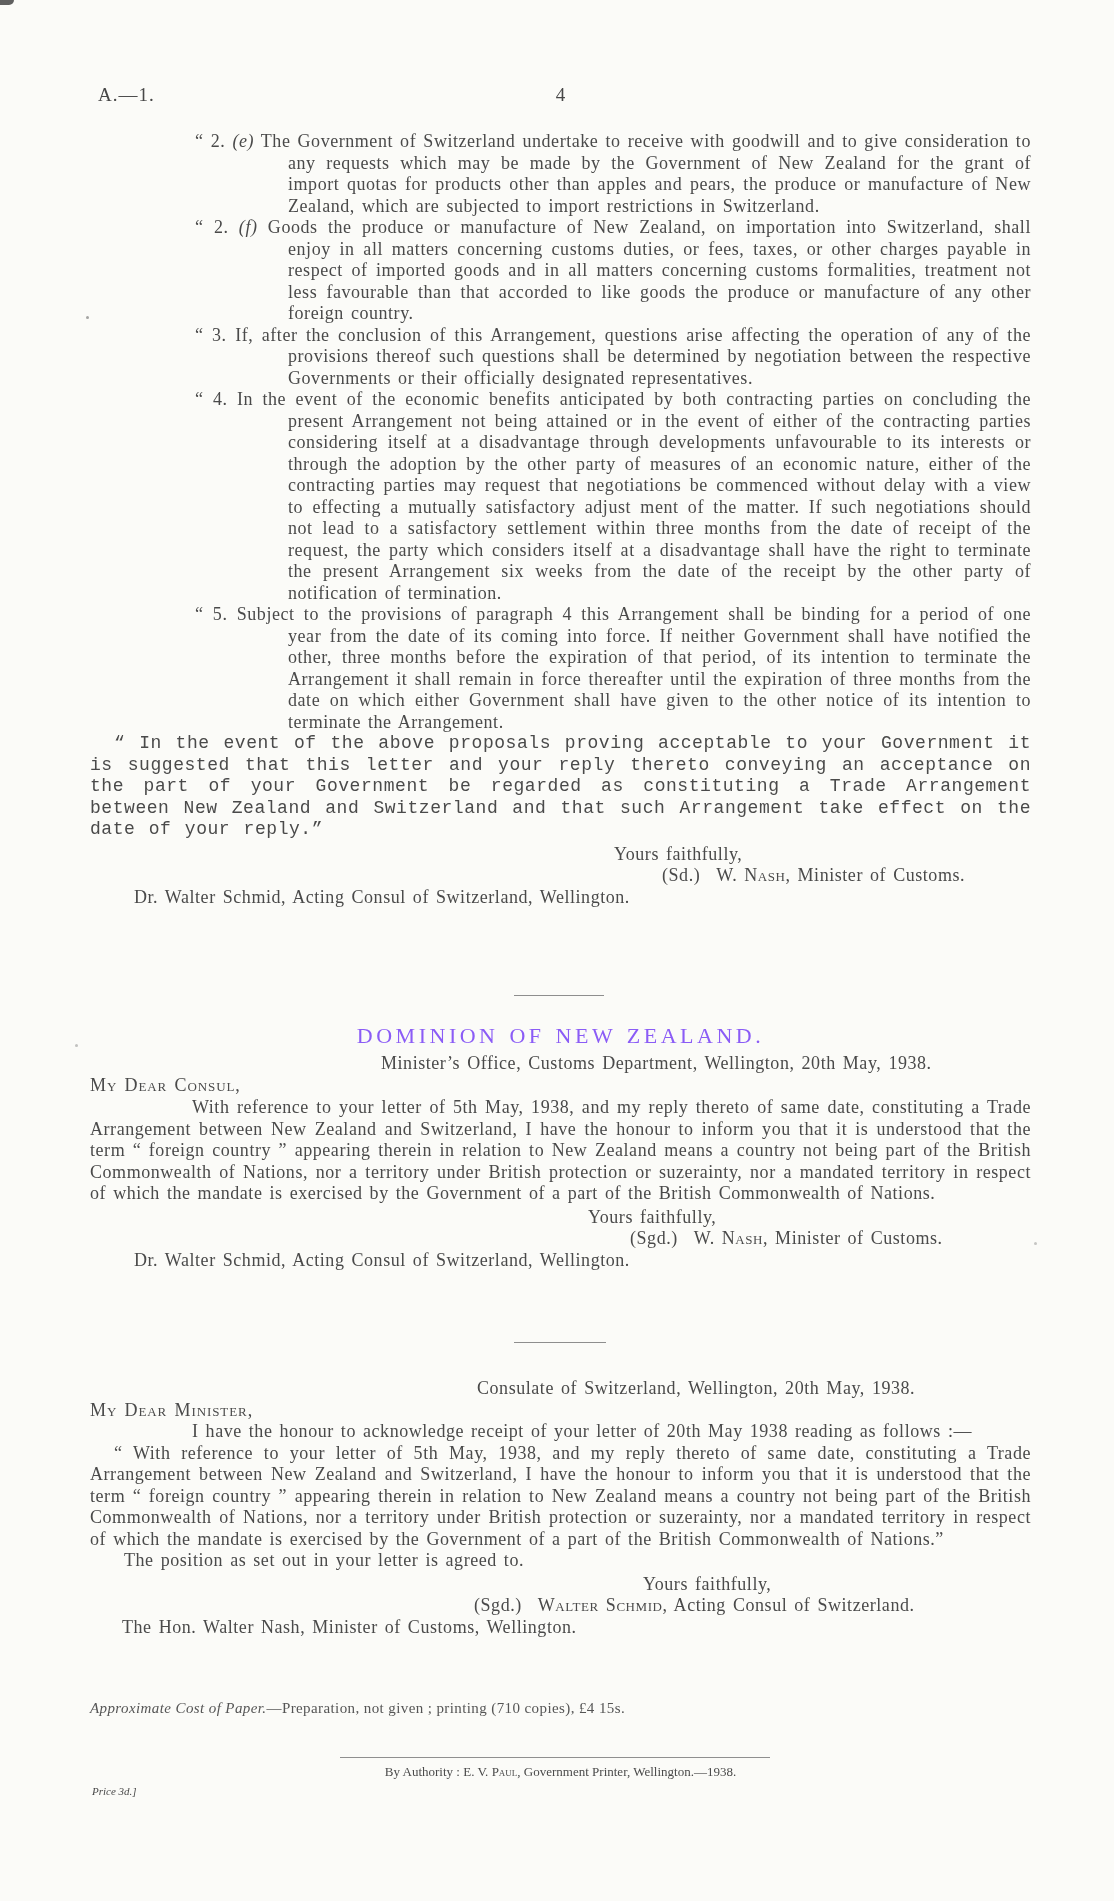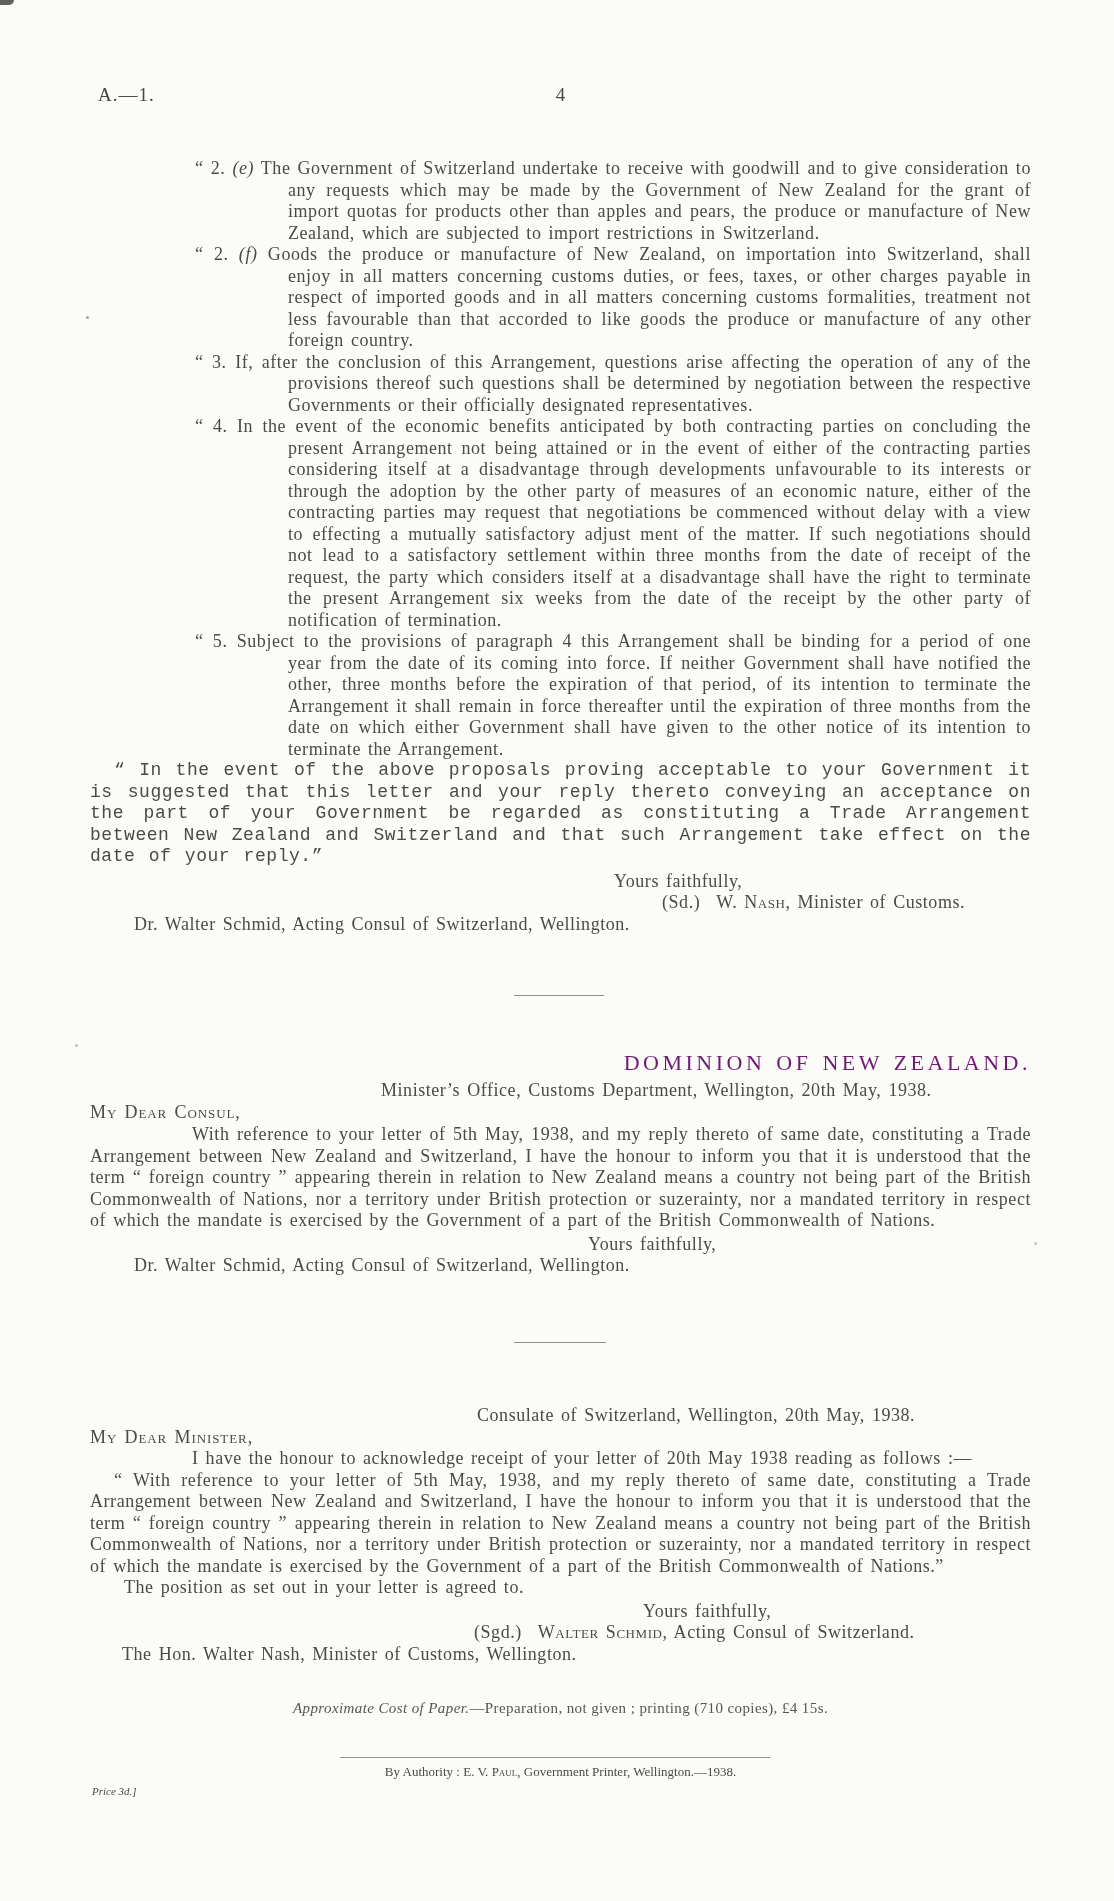--- a/index.html
+++ b/index.html
@@ -1,20 +1,20 @@
 <!DOCTYPE html>
 <html><head>
 <meta charset="utf-8">
 <style>
   html,body{margin:0;padding:0;background:#d9d9d6;}
   .page{position:relative;width:1114px;height:1901px;background:#fbfbf8;overflow:hidden;
         font-family:"Liberation Serif","DejaVu Serif",serif;color:#4a4a4a;}
   .wrap{position:absolute;left:90px;top:0;width:941px;}
   p{margin:0;}
-  .txt{font-size:18px;line-height:21.5px;letter-spacing:0.55px;word-spacing:2px;margin-top:27px;}
+  .txt{font-size:18px;line-height:21.5px;letter-spacing:0.55px;word-spacing:2px;}
 
   
   .pagehead{position:absolute;top:84px;left:0;width:941px;height:26px;font-size:19px;color:#474747;}
   .ph-left{position:absolute;left:8px;top:0;letter-spacing:1px;}
   .ph-num{position:absolute;left:0;top:0;width:100%;text-align:center;}
 
   
   .s-letter1{position:absolute;top:131px;left:0;width:941px;}
   .s-letter2{position:absolute;top:1022px;left:0;width:941px;}
   .s-letter3{position:absolute;top:1378px;left:0;width:941px;}
@@ -22,21 +22,21 @@
   .clause{padding-left:198px;text-indent:-93px;text-align:justify;}
   .it{font-style:italic;}
   .just{text-align:justify;}
   .ind-sm{text-indent:24px;font-family:Liberation Mono, monospace;}
   .ind-md{text-indent:34px;}
 
   .ln-yours1{padding-left:524px;margin-top:3px;}
   .ln-sd1{padding-left:572px;}
   .ln-addr{padding-left:44px;}
 
-  .l2-heading{text-align:right;font-size:22px;line-height:27px;letter-spacing:3.5px;color:#701a75;}
+  .l2-heading{text-align:center;font-size:22px;line-height:27px;letter-spacing:3.5px;color:#8b5cf6;}
   .l2-office{margin:4px 0 0 291px;}
   .l2-ref{margin-top:3px;}
   .salut{font-variant:small-caps;letter-spacing:0.9px;}
   .l2-body{margin-top:1px;text-indent:102px;}
   .ln-yours2{margin-top:2px;padding-left:498px;}
   .ln-sd2{padding-left:540px;}
 
   .l3-office{margin-left:387px;}
   .l3-intro{text-indent:102px;}
   .l3-quote{text-indent:24px;}
@@ -45,21 +45,21 @@
   .ln-sd3{padding-left:384px;}
   .ln-addr3{padding-left:32px;}
 
   .sc{font-variant:small-caps;}
   .sp{display:inline-block;width:16px;}
 
   .divider{position:absolute;border-top:1.5px solid #8e8e8e;}
   .d1{top:995px;left:424px;width:90px;}
   .d2{top:1342px;left:424px;width:92px;}
 
-  .cost{position:absolute;top:1700px;left:0;width:941px;text-align:center;
+  .cost{position:absolute;top:1700px;left:0;width:941px;
         font-size:15px;letter-spacing:0.4px;color:#555;}
   .rule{position:absolute;top:1757px;left:250px;width:430px;border-top:1px solid #8f8f8f;}
   .imprint{position:absolute;top:1764px;left:0;width:941px;text-align:center;font-size:13px;}
   .price{position:absolute;top:1785px;left:2px;font-style:italic;font-size:11px;}
 
   
   .speck{position:absolute;background:#3a3a3a;border-radius:50%;}
   .sp1{left:0;top:0;width:14px;height:5px;border-radius:0 0 10px 0;opacity:.8;}
   .sp2{left:86px;top:316px;width:3px;height:3px;opacity:.45;}
   .sp3{left:75px;top:1044px;width:3px;height:3px;opacity:.3;}
@@ -121,20 +121,23 @@
     </section>
 
     <div class="divider d1"></div>
 
     <section class="s-letter2 txt">
       <p class="l2-heading">DOMINION OF NEW ZEALAND.</p>
       <p class="l2-office">Minister’s Office, Customs Department, Wellington, 20th May, 1938.</p>
       <p class="salut">My Dear Consul,</p>
       <p class="just l2-body">With reference to your letter of 5th May, 1938, and my reply thereto of same date, constituting a Trade Arrangement between New Zealand and Switzerland, I have the honour to inform you that it is understood that the term “ foreign country ” appearing therein in relation to New Zealand means a country not being part of the British Commonwealth of Nations, nor a territory under British protection or suzerainty, nor a mandated territory in respect of which the mandate is exercised by the Government of a part of the British Commonwealth of Nations.</p>
       <p class="ln-yours2">Yours faithfully,</p>
+      <p class="ln-sd2">
+        <span>(Sgd.)</span><span class="sp"></span><span class="sc">W. Nash</span><span>, Minister of Customs.</span>
+      </p>
       <p class="ln-addr">Dr. Walter Schmid, Acting Consul of Switzerland, Wellington.</p>
     </section>
 
     <div class="divider d2"></div>
 
     <section class="s-letter3 txt">
       <p class="l3-office">Consulate of Switzerland, Wellington, 20th May, 1938.</p>
       <p class="salut">My Dear Minister,</p>
       <p class="just l3-intro">I have the honour to acknowledge receipt of your letter of 20th May 1938 reading as follows :—</p>
       <p class="just l3-quote">“ With reference to your letter of 5th May, 1938, and my reply thereto of same date, constituting a Trade Arrangement between New Zealand and Switzerland, I have the honour to inform you that it is understood that the term “ foreign country ” appearing therein in relation to New Zealand means a country not being part of the British Commonwealth of Nations, nor a territory under British protection or suzerainty, nor a mandated territory in respect of which the mandate is exercised by the Government of a part of the British Commonwealth of Nations.”</p>

